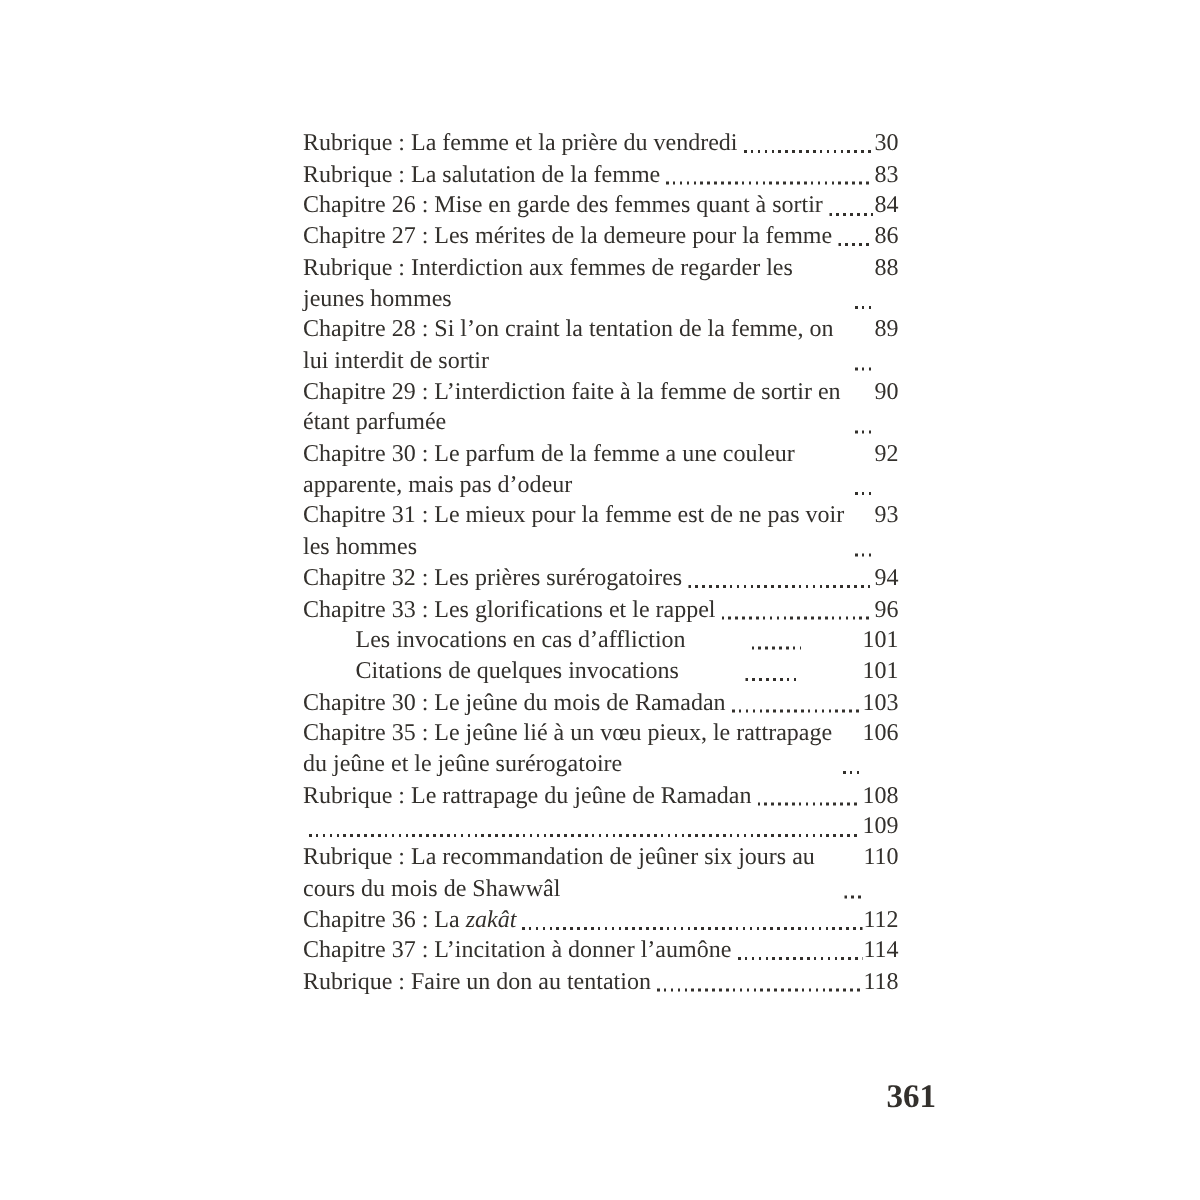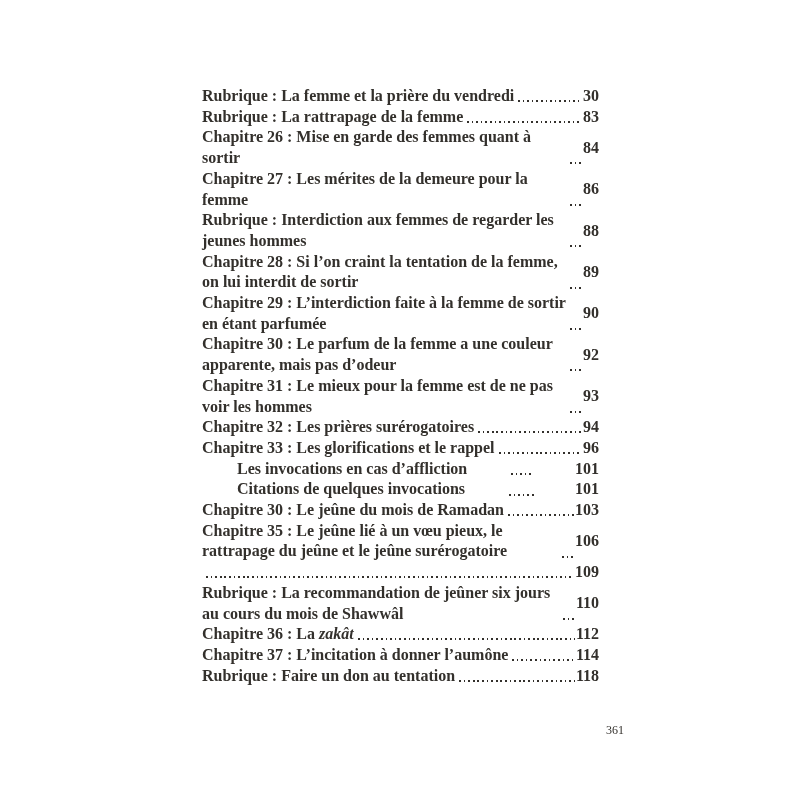--- a/index.html
+++ b/index.html
@@ -23,22 +23,21 @@
   .toc {
     position: absolute;
     left: 202px;
     top: 86px;
     width: 397px;
     font-size: 16px;
     line-height: 20.7px;
   }
   .toc-entry {
     display: flex;
-    align-items: center;
-    font-weight: bold;
+    align-items: flex-start;
   }
   .toc-entry.indent {
     padding-left: 35px;
     gap: 40px;
   }
   .entry-text {
     flex: 0 1 auto;
   }
   .entry-text i {
     font-style: italic;
@@ -58,37 +57,37 @@
   .pagenum {
     flex: 0 0 auto;
     white-space: nowrap;
   }
   .folio {
     position: absolute;
     top: 720px;
     left: 540px;
     width: 84px;
     text-align: right;
-    font-size: 12px;
+    font-size: 22px;
     line-height: 21px;
-    font-weight: normal;
+    font-weight: bold;
   }
 </style>
 </head>
 <body>
 
 <div class="sheet">
   <div class="toc">
       <div class="toc-entry">
         <span class="entry-text">Rubrique : La femme et la prière du vendredi</span>
         <span class="leader"></span>
         <span class="pagenum">30</span>
       </div>
       <div class="toc-entry">
-        <span class="entry-text">Rubrique : La rattrapage de la femme</span>
+        <span class="entry-text">Rubrique : La salutation de la femme</span>
         <span class="leader"></span>
         <span class="pagenum">83</span>
       </div>
       <div class="toc-entry">
         <span class="entry-text">Chapitre 26 : Mise en garde des femmes quant à sortir</span>
         <span class="leader"></span>
         <span class="pagenum">84</span>
       </div>
       <div class="toc-entry">
         <span class="entry-text">Chapitre 27 : Les mérites de la demeure pour la femme</span>
@@ -144,20 +143,25 @@
         <span class="entry-text">Chapitre 30 : Le jeûne du mois de Ramadan</span>
         <span class="leader"></span>
         <span class="pagenum">103</span>
       </div>
       <div class="toc-entry">
         <span class="entry-text">Chapitre 35 : Le jeûne lié à un vœu pieux, le rattrapage du jeûne et le jeûne surérogatoire</span>
         <span class="leader"></span>
         <span class="pagenum">106</span>
       </div>
       <div class="toc-entry">
+        <span class="entry-text">Rubrique : Le rattrapage du jeûne de Ramadan</span>
+        <span class="leader"></span>
+        <span class="pagenum">108</span>
+      </div>
+      <div class="toc-entry">
         <span class="leader"></span>
         <span class="pagenum">109</span>
       </div>
       <div class="toc-entry">
         <span class="entry-text">Rubrique : La recommandation de jeûner six jours au cours du mois de Shawwâl</span>
         <span class="leader"></span>
         <span class="pagenum">110</span>
       </div>
       <div class="toc-entry">
         <span class="entry-text">Chapitre 36 : La <i>zakât</i></span>

